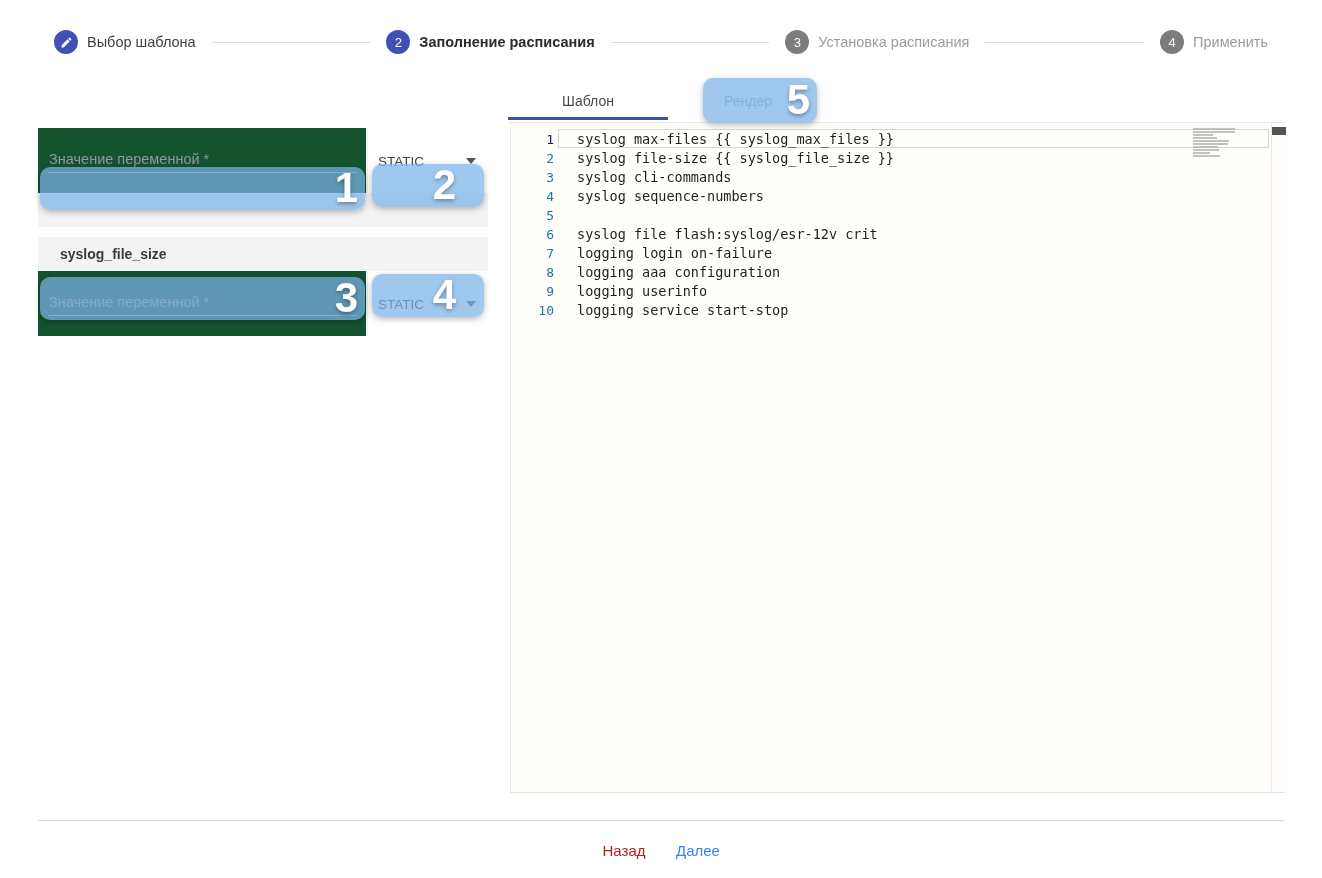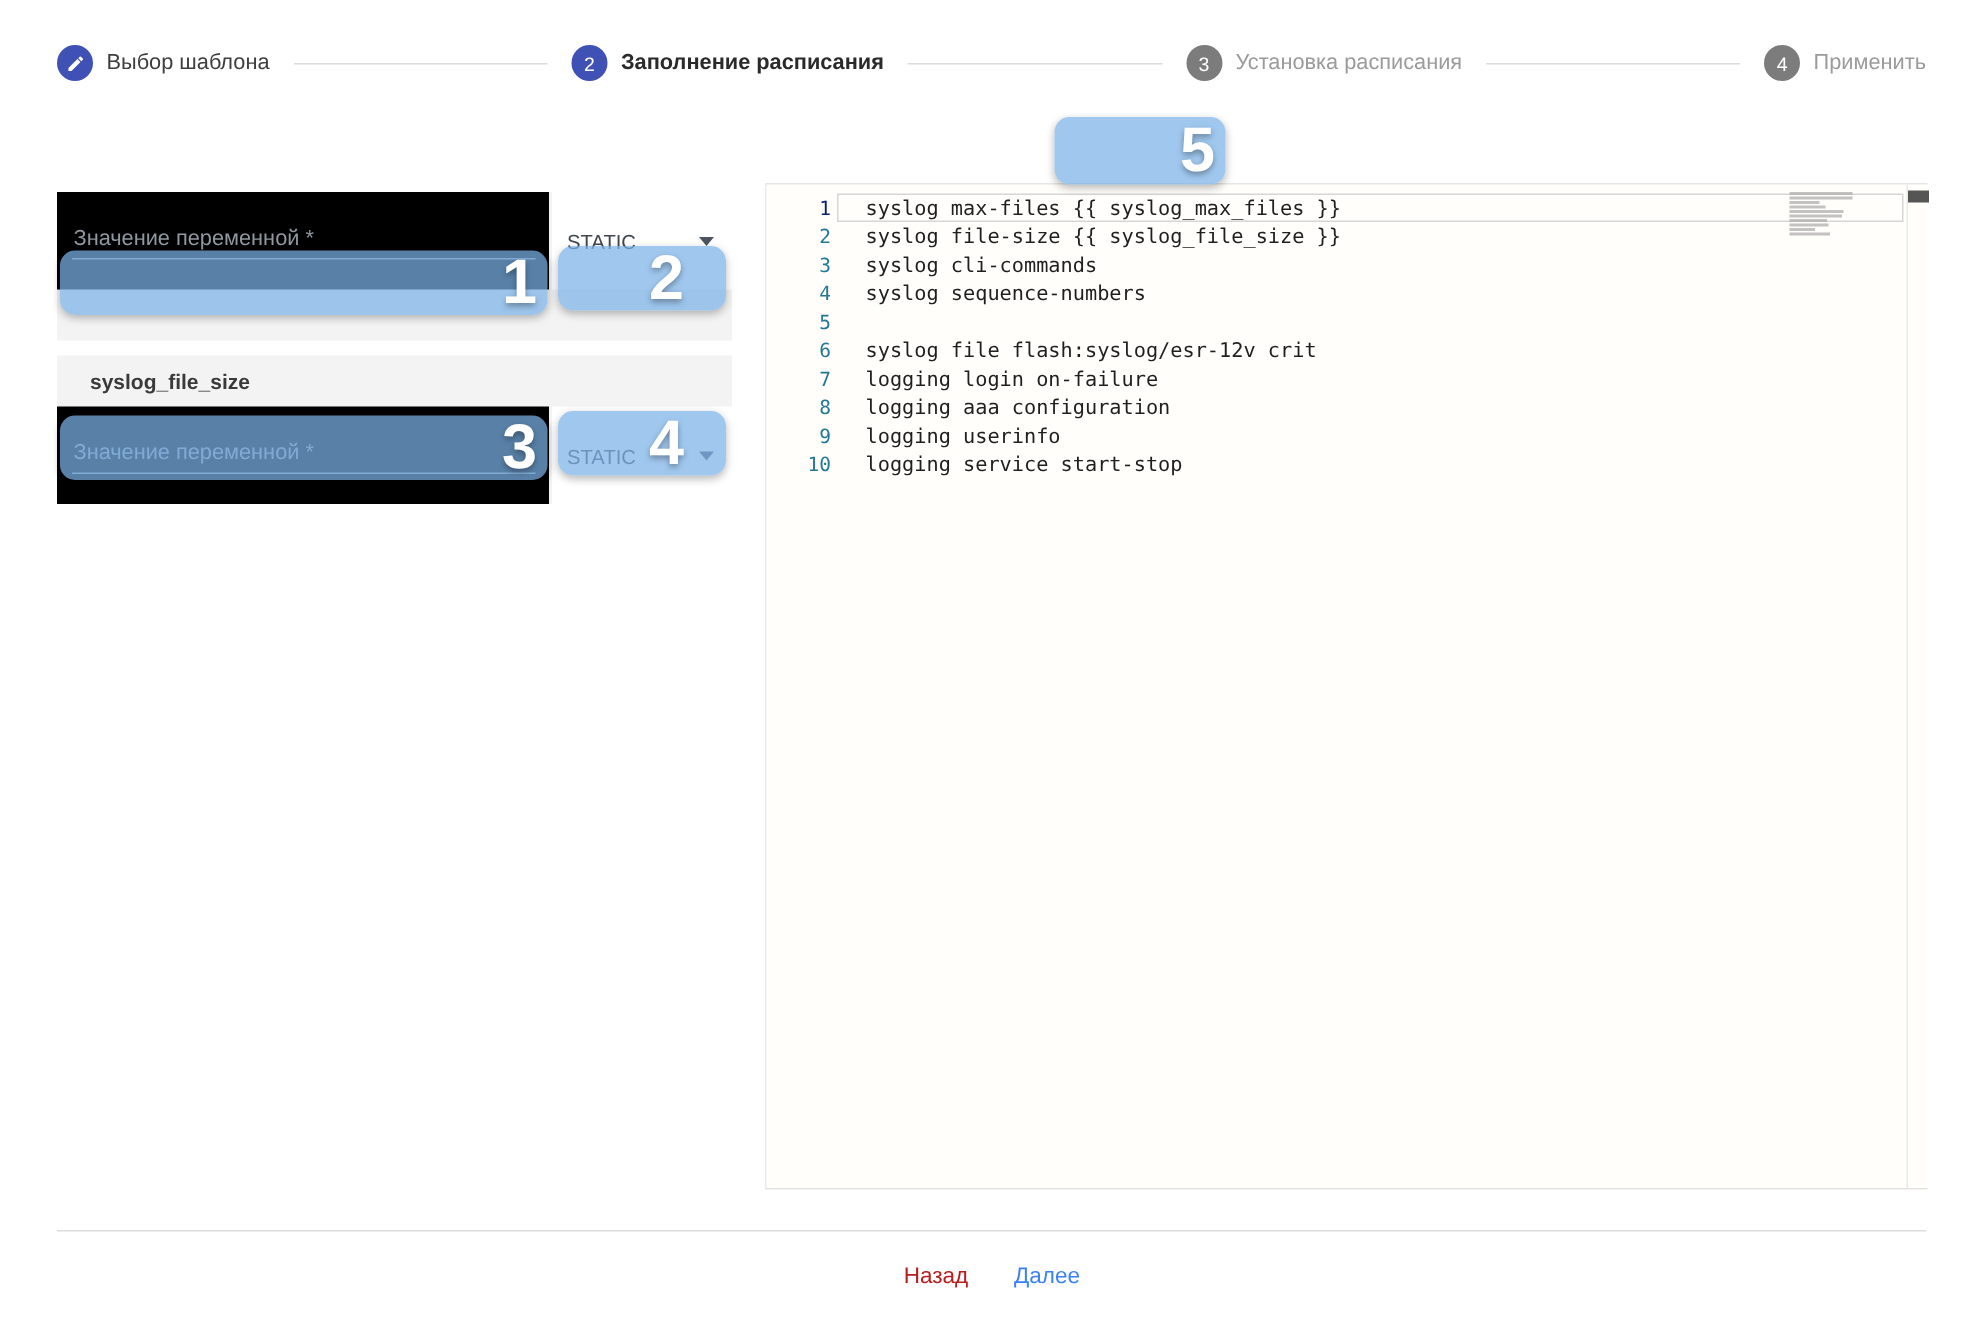--- a/index.html
+++ b/index.html
@@ -8,21 +8,21 @@
     font-family: "Liberation Sans", sans-serif;
     background: #ffffff;
     position: relative;
     overflow: hidden;
   }
   #app { position: relative; width: 1322px; height: 878px; background: #fff; }
 
   
   .stepper {
     position: absolute; left: 0; top: 24px; right: 0; height: 36px;
-    display: flex; align-items: center; padding: 0 38px;
+    display: flex; align-items: center; padding: 0 54px;
   }
   .step { display: flex; align-items: center; gap: 9px; flex: 0 0 auto; }
   .step-circle {
     width: 24px; height: 24px; border-radius: 50%;
     display: flex; align-items: center; justify-content: center;
     color: #fff; font-size: 13px; flex: 0 0 auto;
   }
   .step-circle.done, .step-circle.current { background: #3f51b5; }
   .step-circle.future { background: #7c7c7c; }
   .step-label { font-size: 14.5px; color: #3e3e3e; white-space: nowrap; }
@@ -44,21 +44,21 @@
 
   
   .var-card { position: absolute; left: 38px; width: 450px; height: 99px; background: #f3f3f3; }
   .var-card.c1 { top: 128px; }
   .var-card.c2 { top: 237px; }
   .var-card-header {
     height: 34px; display: flex; align-items: center; padding-left: 22px;
     font-size: 14px; font-weight: 700; color: #3a3a3a;
   }
   .var-card-body { height: 65px; display: flex; }
-  .cell-input { width: 328px; background: #000000; position: relative; margin-right: 2px; }
+  .cell-input { width: 328px; background: #14532d; position: relative; margin-right: 2px; }
   .cell-select { flex: 1; background: #fff; position: relative; }
   .placeholder { position: absolute; left: 11px; top: 23px; font-size: 14.5px; color: #8f97a0; }
   .input-underline { position: absolute; left: 10px; right: 9px; top: 44px; height: 1px; background: #8f9aa3; }
   .select-label { position: absolute; left: 10px; top: 26px; font-size: 13.5px; color: #3f4750; }
   .select-caret {
     position: absolute; right: 12px; top: 30px; width: 0; height: 0;
     border-left: 5.5px solid transparent; border-right: 5.5px solid transparent;
     border-top: 6px solid #4d5560;
   }
 
@@ -140,20 +140,29 @@
       <span class="step-circle future">3</span>
       <span class="step-label future">Установка расписания</span>
     </div>
     <div class="connector"></div>
     <div class="step">
       <span class="step-circle future">4</span>
       <span class="step-label future">Применить</span>
     </div>
   </div>
 
+  <div class="tabs">
+    <div class="tab active">
+      <span>Шаблон</span>
+      <div class="tab-indicator"></div>
+    </div>
+    <div class="tab disabled">
+      <span>Рендер</span>
+    </div>
+  </div>
 
   <div class="var-card c1">
     <div class="var-card-body">
       <div class="cell-input">
         <span class="placeholder">Значение переменной *</span>
         <div class="input-underline"></div>
       </div>
       <div class="cell-select">
         <span class="select-label">STATIC</span>
         <span class="select-caret"></span>

